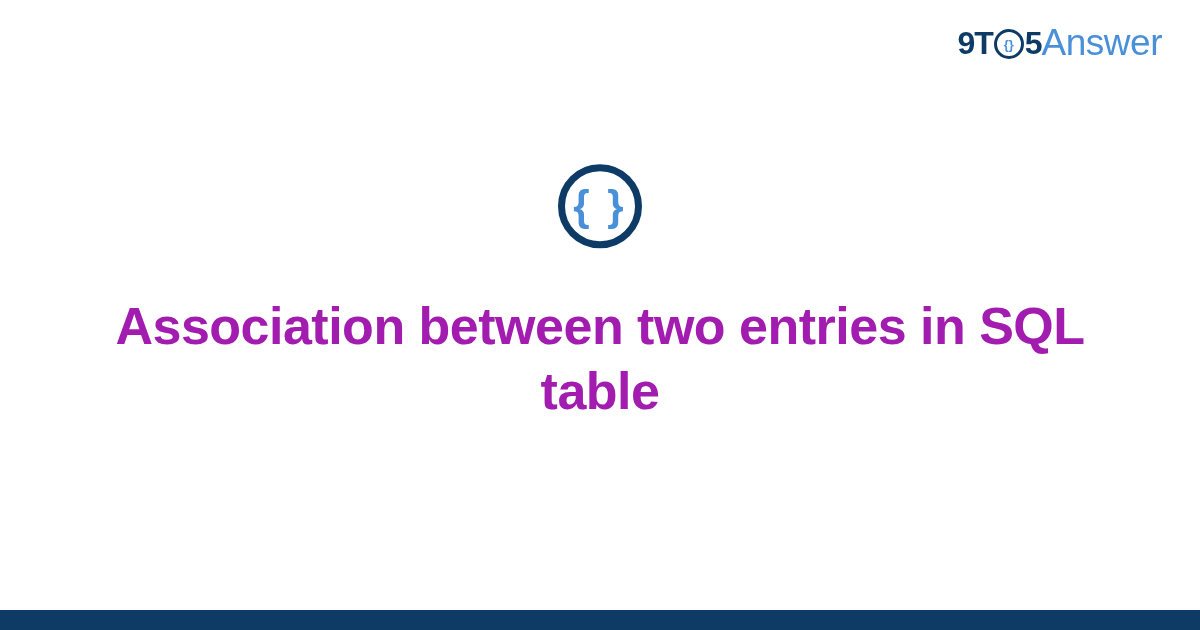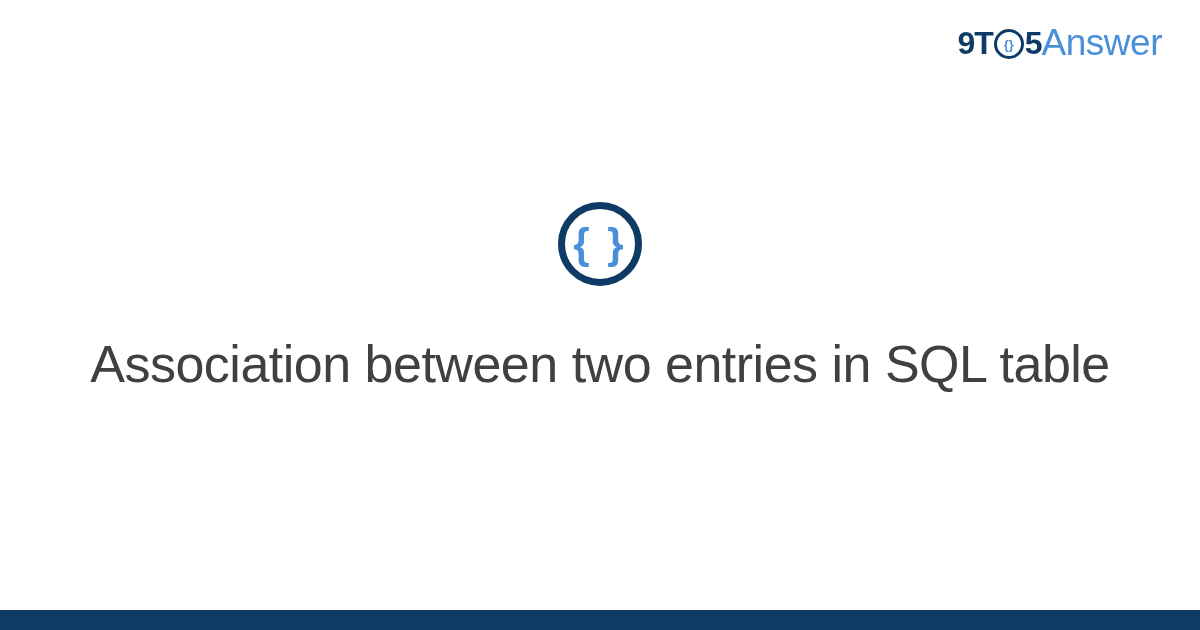--- a/index.html
+++ b/index.html
@@ -84,22 +84,22 @@
     .icon-braces {
       font-size: 42px;
       font-weight: 700;
       color: #4a90d9;
       letter-spacing: 3px;
       line-height: 1;
       font-family: Arial, sans-serif;
     }
     .title {
       font-size: 52px;
-      font-weight: 400;
-      color: #404040;
+      font-weight: 700;
+      color: #a21caf;
       text-align: center;
       line-height: 1.25;
       letter-spacing: -0.5px;
     }
     .bottom-bar {
       position: absolute;
       bottom: 0;
       left: 0;
       width: 100%;
       height: 20px;

